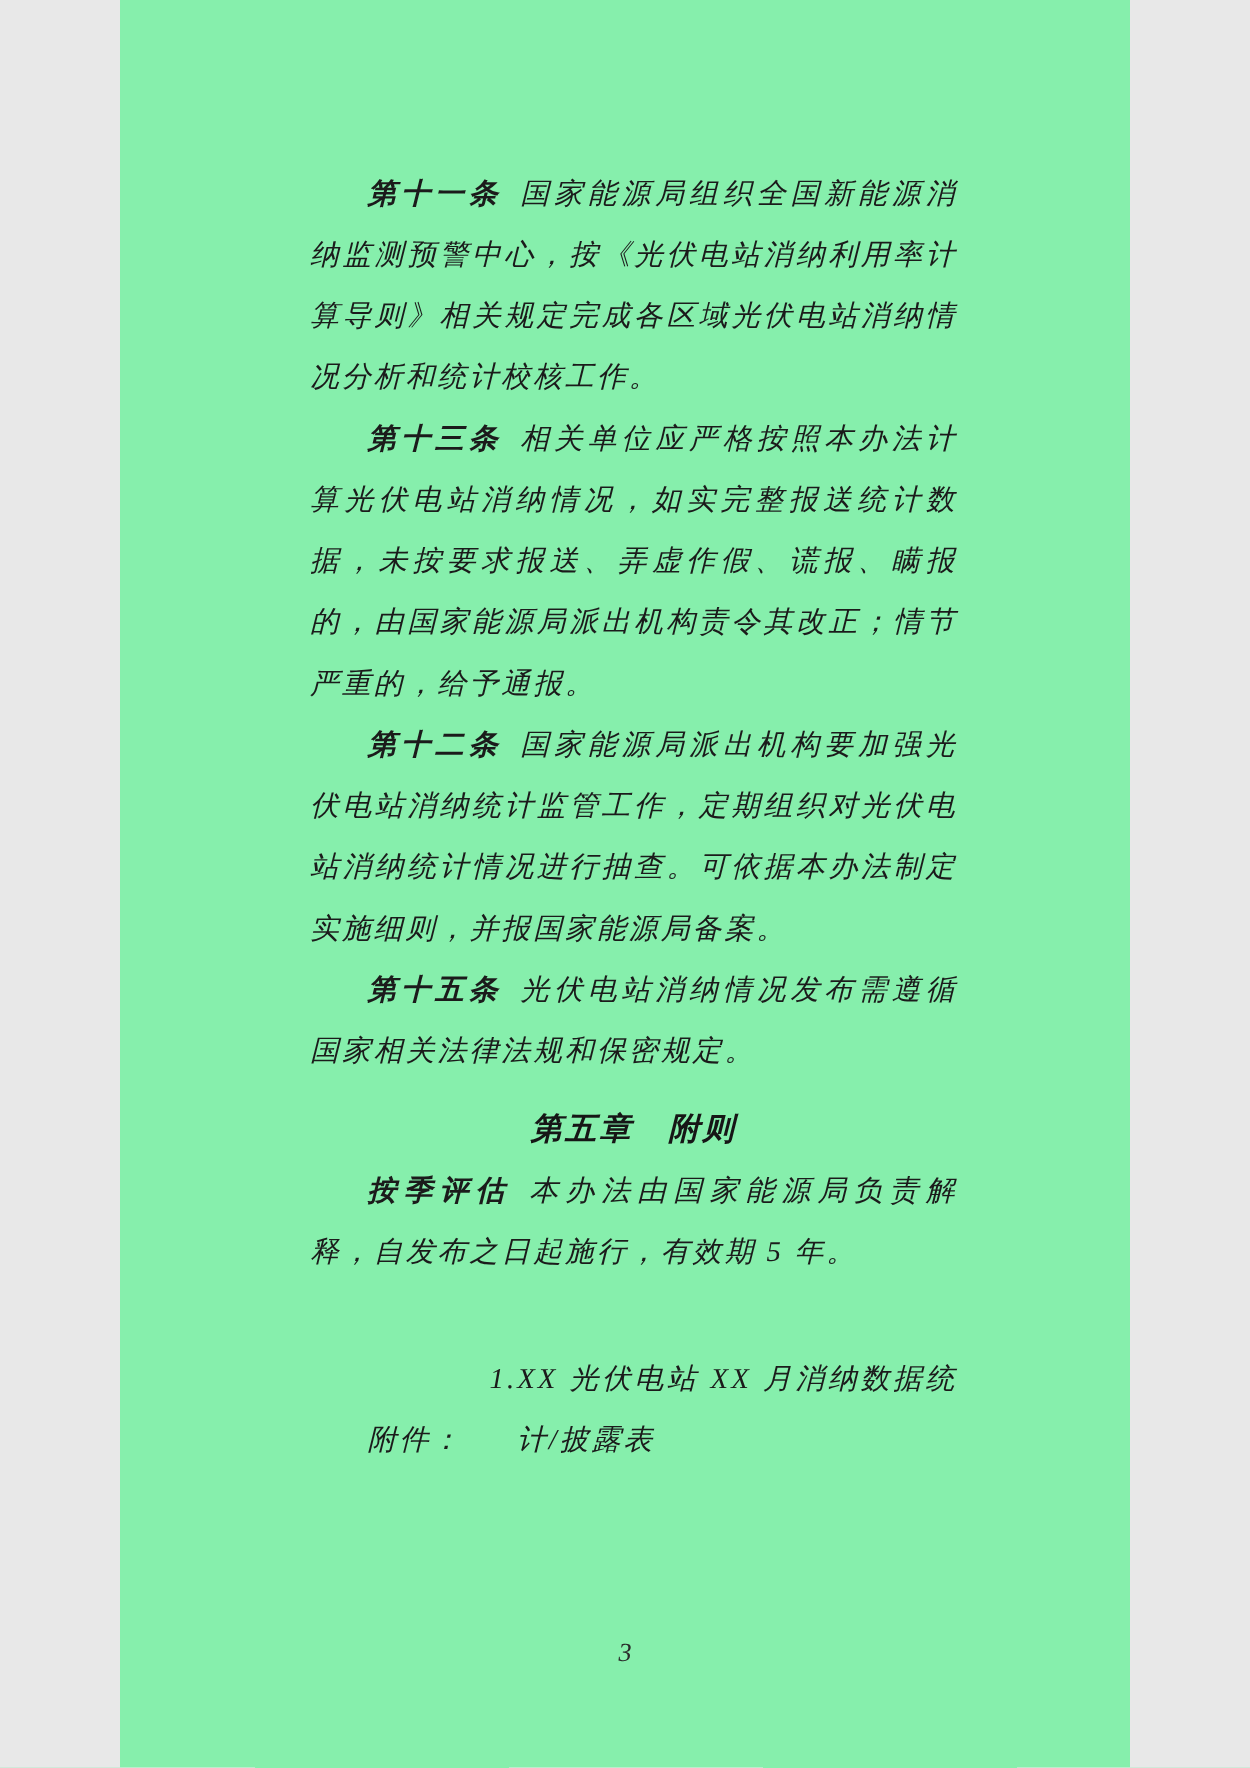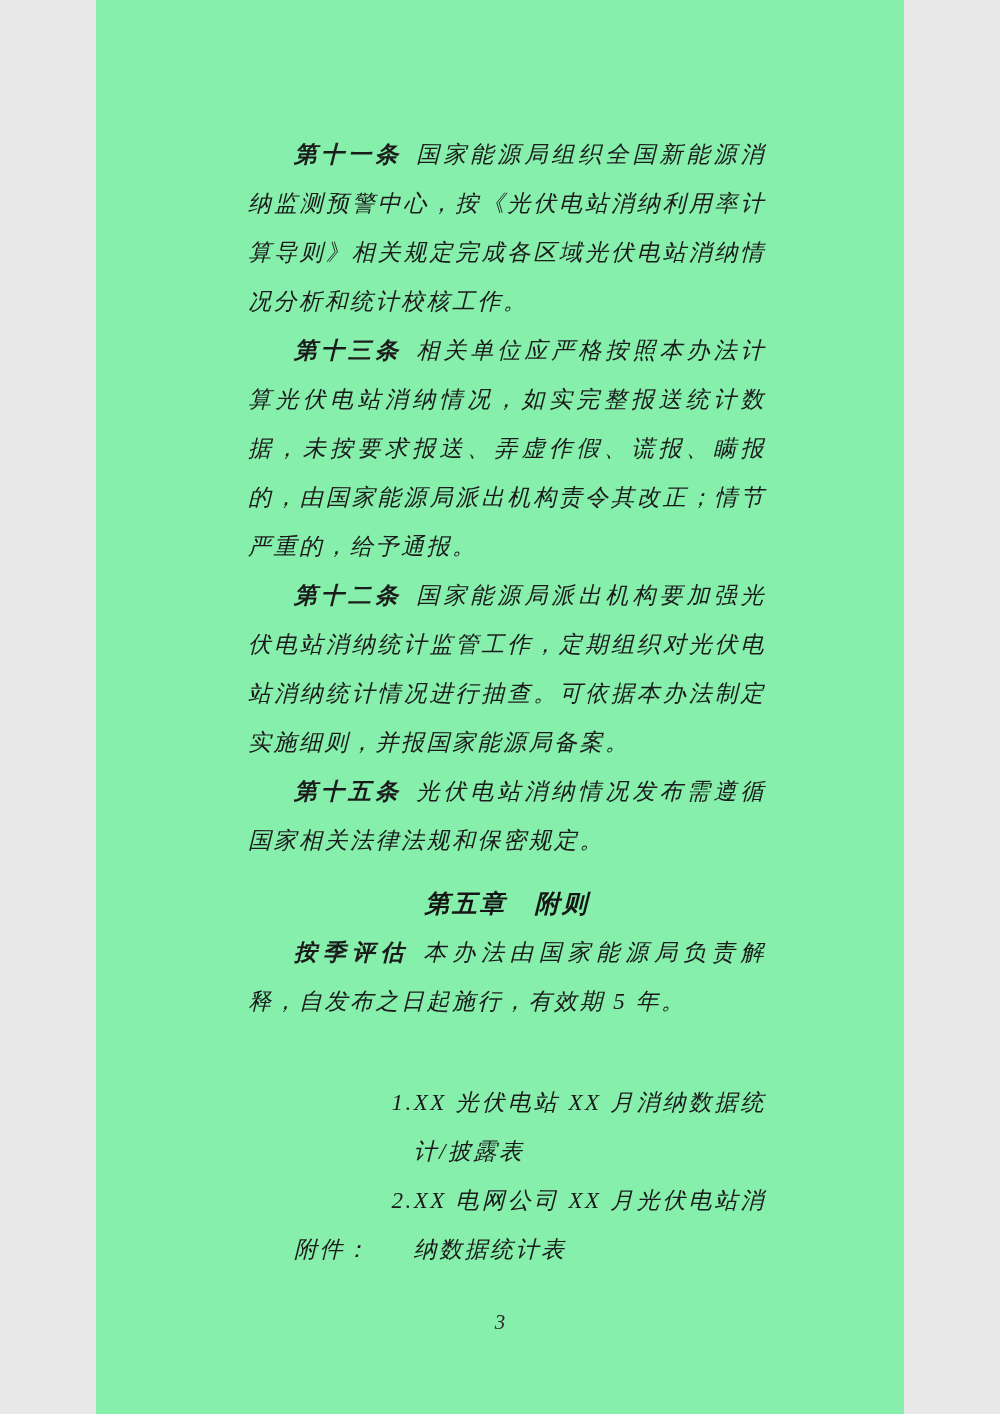--- a/index.html
+++ b/index.html
@@ -87,20 +87,19 @@
     <p class="para"><span class="art-label">第十五条</span><span>光伏电站消纳情况发布需遵循国家相关法律法规和保密规定。</span></p>
 
     <h2 class="chapter ch5">第五章　附则</h2>
 
     <p class="para"><span class="art-label">按季评估</span><span>本办法由国家能源局负责解释，自发布之日起施行，有效期 5 年。</span></p>
 
     <div class="attachments">
       <span class="att-label">附件：</span>
       <div class="att-list">
         <div class="att-item">1.XX 光伏电站 XX 月消纳数据统计/披露表</div>
-        <div class="att-item">2.XX 电网公司 XX 月光伏电站消纳数据统计表</div>
       </div>
     </div>
 
   </div>
 
   <div class="page-number">3</div>
 </div>
 
 </body></html>

